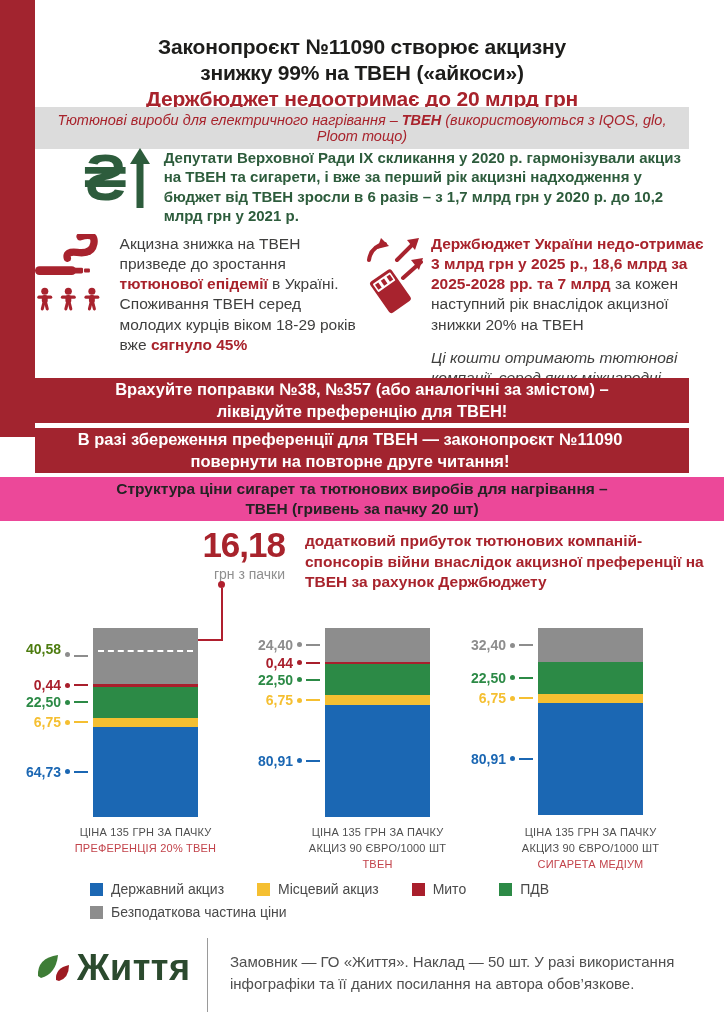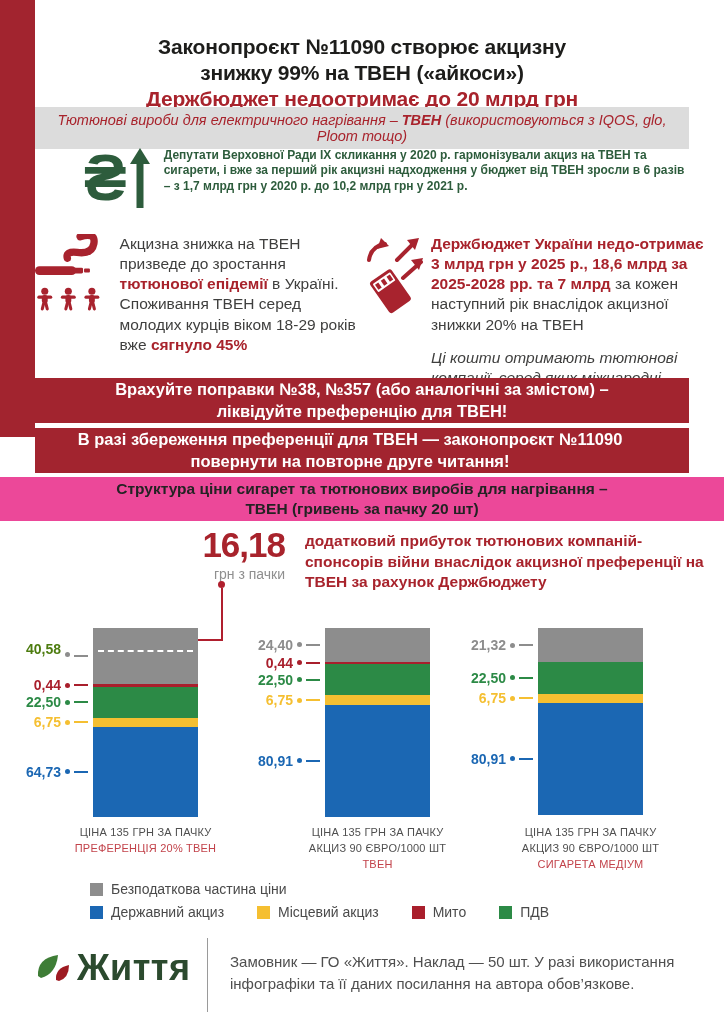--- a/index.html
+++ b/index.html
@@ -13,21 +13,21 @@
            font-size:21px; line-height:1.24; color:#1d1d1b; letter-spacing:-0.2px; }
   .title .t-red { color:#a8232c; }
 
   .subtitle { position:absolute; left:35px; width:654px; top:107px; background:#dcdcdc;
               color:#a8232c; font-style:italic; font-size:14.5px; text-align:center; padding:5px 4px; }
   .subtitle b { font-weight:bold; }
 
   .sec-green { position:absolute; left:84px; top:148px; width:612px; display:flex; gap:13px; }
   .hryvnia-ico { display:flex; align-items:flex-start; gap:2px; color:#2d5c3c; }
   .hryvnia-ico .uah { font-size:64px; font-weight:bold; line-height:0.95; }
-  .sec-green p { width:530px; font-size:12px; font-weight:bold; color:#2d5c3c; line-height:1.29; }
+  .sec-green p { width:530px; font-size:15px; font-weight:bold; color:#2d5c3c; line-height:1.29; }
 
   .cols { position:absolute; left:33px; top:234px; width:676px; display:flex; }
   .col-l { width:330px; display:flex; gap:10px; }
   .col-l .txt { width:248px; font-size:15.5px; color:#3f3f3e; line-height:1.3; }
   .col-r { width:346px; display:flex; gap:8px; }
   .col-r .txt { width:278px; font-size:15.5px; color:#3f3f3e; line-height:1.3; }
   .red-b { color:#a8232c; font-weight:bold; }
   .it { font-style:italic; margin-top:13px; color:#3f3f3e; }
 
   .banner { position:absolute; left:35px; width:654px; height:45px; background:#a2242f; color:#fff;
@@ -255,21 +255,21 @@
       <div class="cap">
           <div>ЦІНА 135 ГРН ЗА ПАЧКУ</div>
           <div>АКЦИЗ 90 ЄВРО/1000 ШТ</div>
           <div class="cap-red">ТВЕН</div>
         </div>
     </div>
     <div class="bar-col c2">
       <div class="bar">
           <div class="seg" style="top: 0px; height: 34.408px; background: rgb(141, 141, 141);"></div>
           <div class="seg-label" style="top: 8.204px; color: rgb(141, 141, 141);">
-            <span class="lt">21,32</span>
+            <span class="lt">32,40</span>
             <span class="ldot" style="background:#8d8d8d"></span>
             <span class="lline" style="background:#8d8d8d"></span>
           </div>
           <div class="seg" style="top: 34.408px; height: 31.1667px; background: rgb(44, 138, 70);"></div>
           <div class="seg-label" style="top: 40.9913px; color: rgb(44, 138, 70);">
             <span class="lt">22,50</span>
             <span class="ldot" style="background:#2c8a46"></span>
             <span class="lline" style="background:#2c8a46"></span>
           </div>
           <div class="seg" style="top: 65.5747px; height: 9.35px; background: rgb(245, 191, 49);"></div>
@@ -289,40 +289,40 @@
           <div>ЦІНА 135 ГРН ЗА ПАЧКУ</div>
           <div>АКЦИЗ 90 ЄВРО/1000 ШТ</div>
           <div class="cap-red">СИГАРЕТА МЕДІУМ</div>
         </div>
     </div>
   </div>
 
   <div class="legend">
     <div class="leg-row">
       <div class="leg-item">
+        <span class="swatch" style="background: rgb(27, 103, 179);"></span>
+        <span>Державний акциз</span>
+      </div>
+      <div class="leg-item">
+        <span class="swatch" style="background: rgb(245, 191, 49);"></span>
+        <span>Місцевий акциз</span>
+      </div>
+      <div class="leg-item">
+        <span class="swatch" style="background: rgb(169, 31, 44);"></span>
+        <span>Мито</span>
+      </div>
+      <div class="leg-item">
+        <span class="swatch" style="background: rgb(44, 138, 70);"></span>
+        <span>ПДВ</span>
+      </div>
+    </div>
+    <div class="leg-row">
+      <div class="leg-item">
         <span class="swatch" style="background: rgb(141, 141, 141);"></span>
         <span>Безподаткова частина ціни</span>
-      </div>
-    </div>
-    <div class="leg-row">
-      <div class="leg-item">
-        <span class="swatch" style="background: rgb(27, 103, 179);"></span>
-        <span>Державний акциз</span>
-      </div>
-      <div class="leg-item">
-        <span class="swatch" style="background: rgb(245, 191, 49);"></span>
-        <span>Місцевий акциз</span>
-      </div>
-      <div class="leg-item">
-        <span class="swatch" style="background: rgb(169, 31, 44);"></span>
-        <span>Мито</span>
-      </div>
-      <div class="leg-item">
-        <span class="swatch" style="background: rgb(44, 138, 70);"></span>
-        <span>ПДВ</span>
       </div>
     </div>
   </div>
 
   <div class="logo">
     <svg width="36" height="36" viewBox="0 0 36 36">
       <path d="M2 26 Q1 8 22 5 Q20 24 5 28 Z" fill="#3e7d36"></path>
       <path d="M20 30 Q19 18 33 15 Q33 28 23 31 Z" fill="#9e1b22"></path>
     </svg>
     <span class="logo-text">Життя</span>

